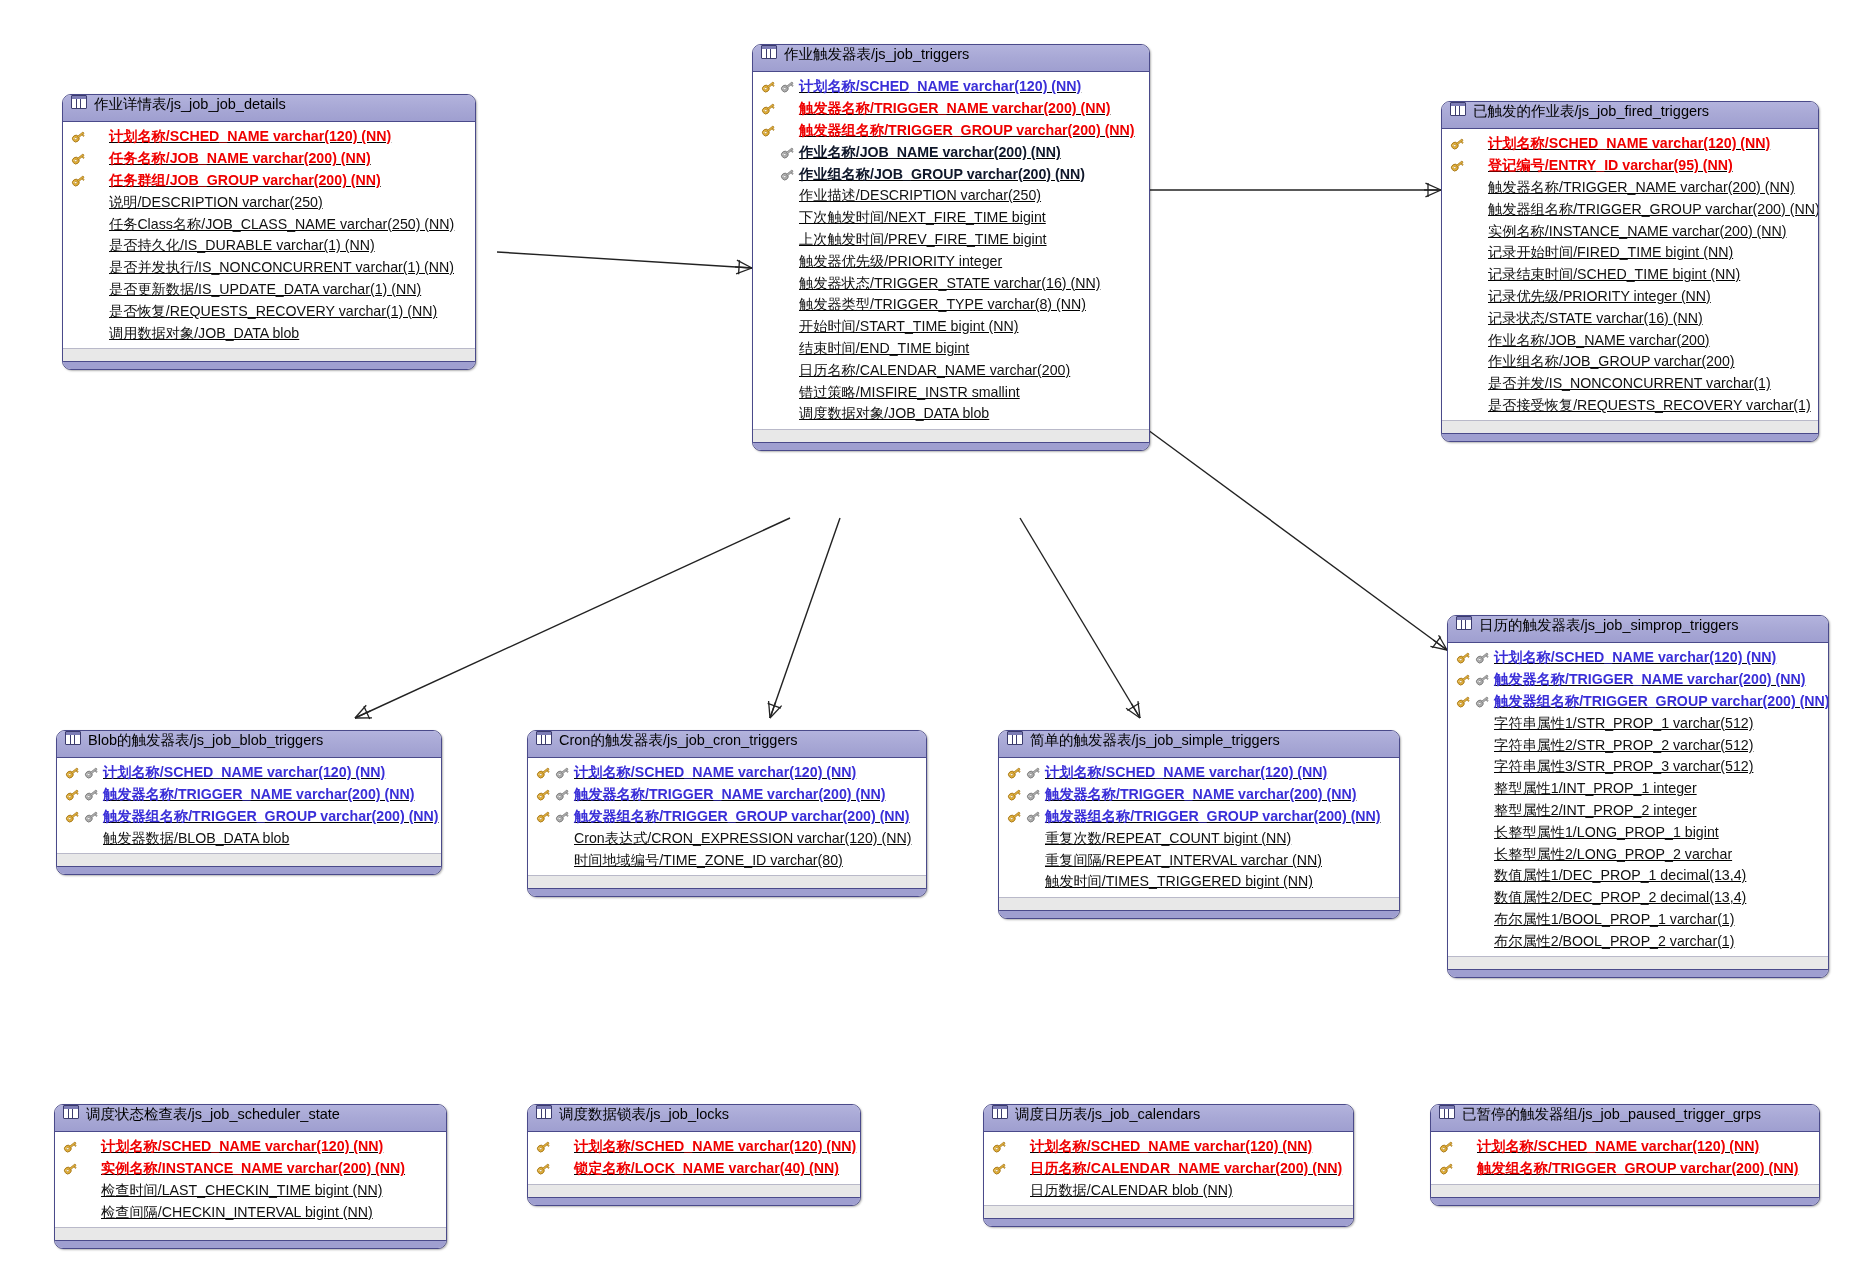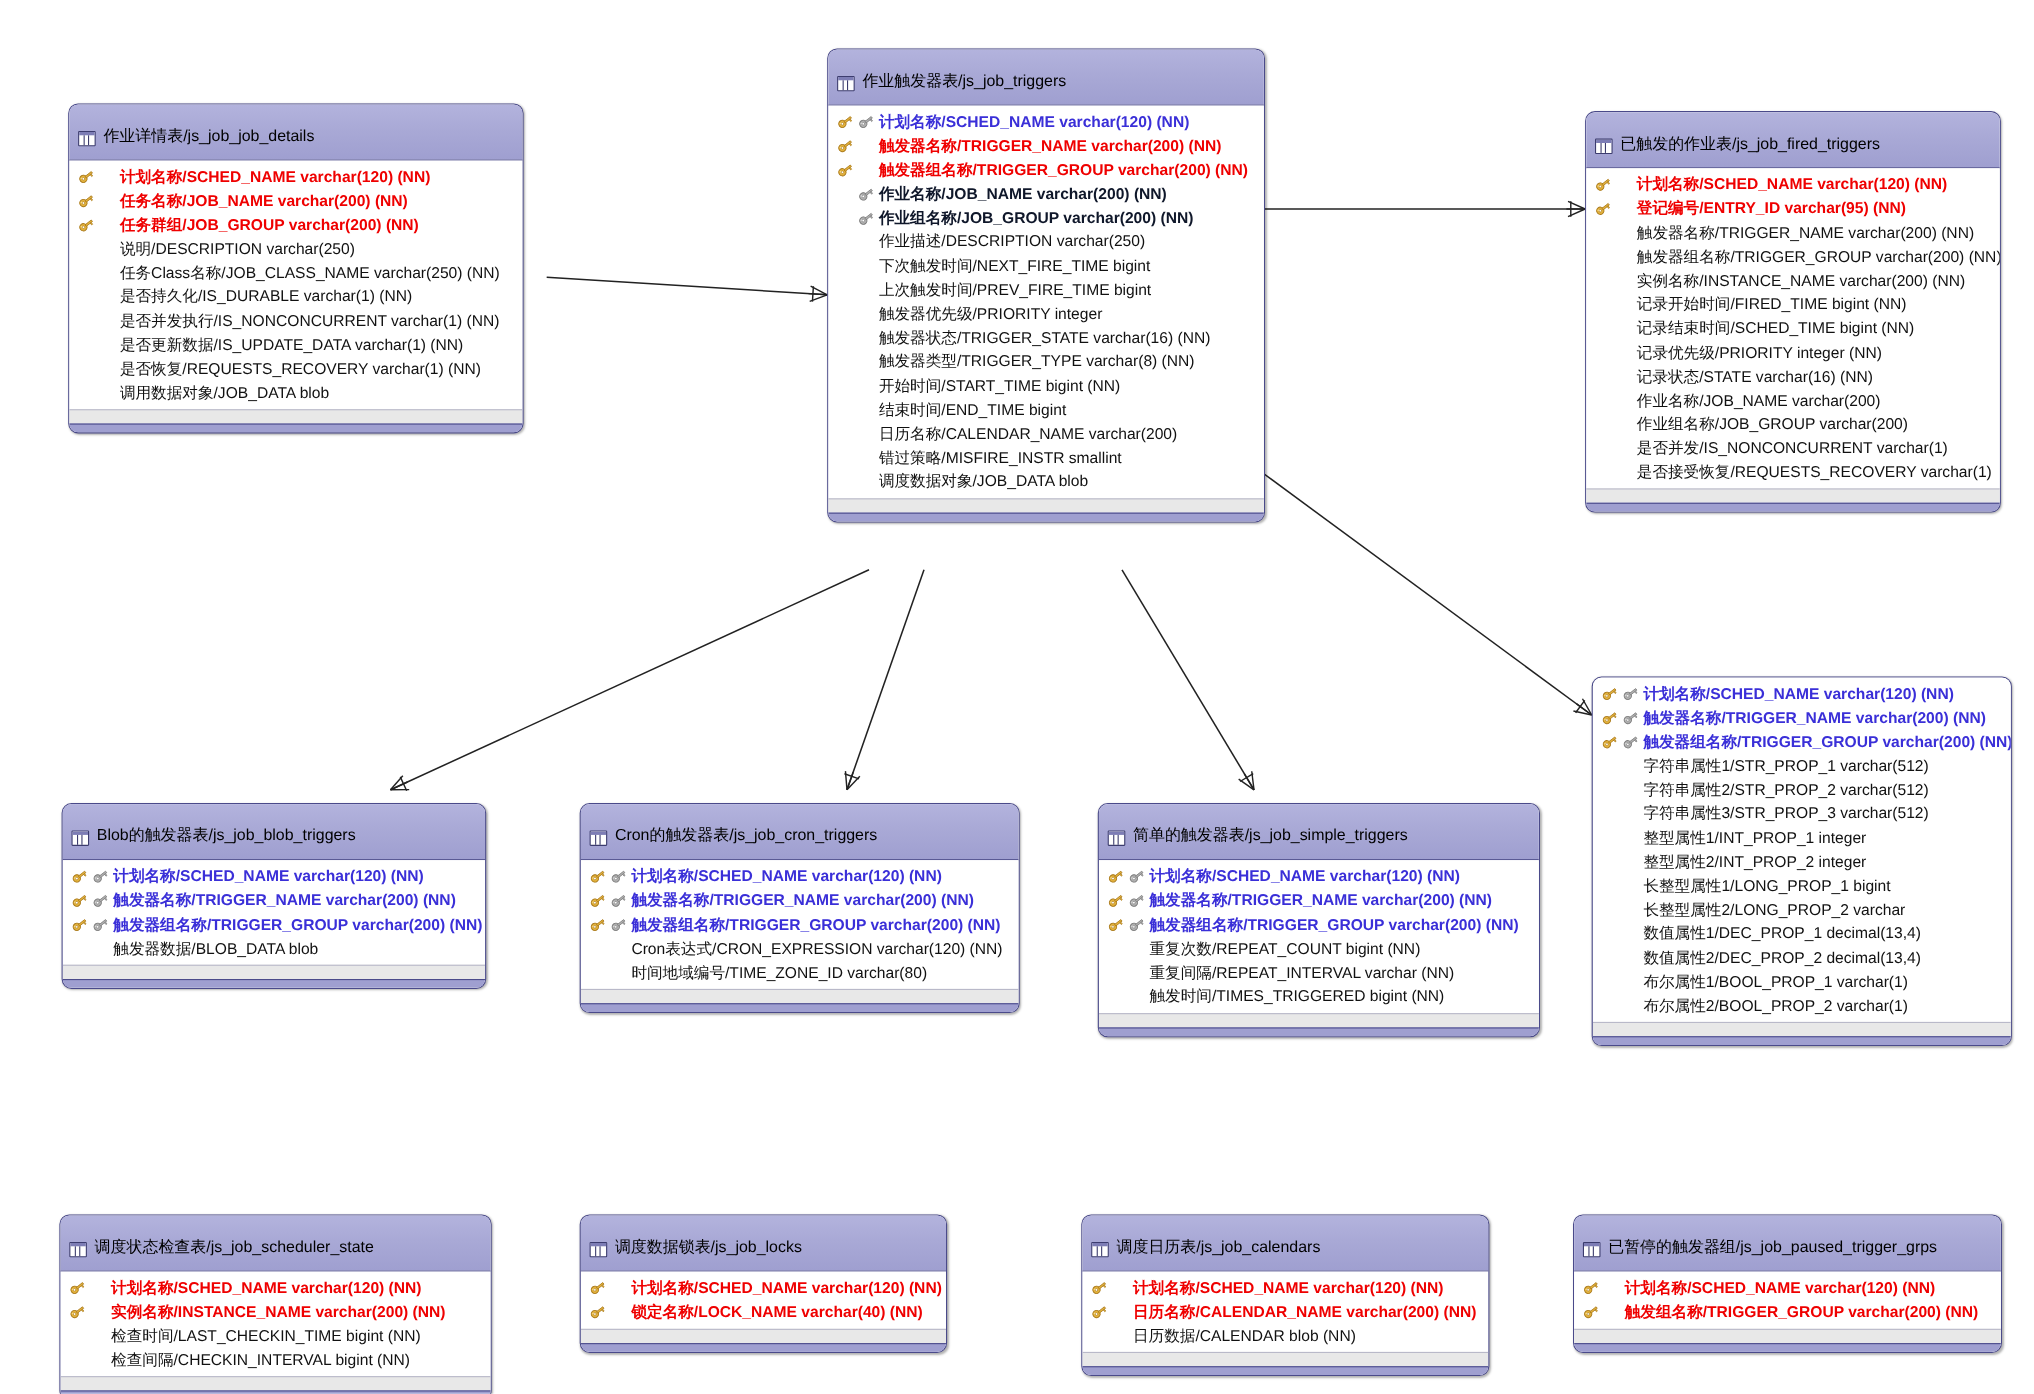--- a/index.html
+++ b/index.html
@@ -18,41 +18,42 @@
     border:1px solid #4a4a8a;
     border-radius:9px;
     box-shadow:1px 1px 2px rgba(0,0,0,.30);
     box-sizing:border-box;
     overflow:hidden;
   }
   .ent-header{
     background:linear-gradient(to bottom,#b3b3dd 0%, #a9a9d6 45%, #9f9fd0 100%);
     border-bottom:1px solid #4a4a8a;
     height:26px;
-    display:flex;align-items:flex-end;
-    padding:12px 8px;
+    display:flex;align-items:flex-start;
+    padding:0 8px;
     gap:7px;
   }
   .ent-title{
     font-size:14.5px;color:#000;white-space:nowrap;letter-spacing:0px;
   }
   .tbl-icon{
     width:14px;height:12px;flex:0 0 auto;position:relative;
     background:#ffffff;border:1px solid #3c3c6e;border-radius:1px;
   }
   .tbl-icon::before{
     content:"";position:absolute;left:0;top:0;right:0;height:3px;background:#7d7db5;
   }
   .tbl-icon::after{
     content:"";position:absolute;left:4px;top:3px;width:1px;bottom:0;background:#3c3c6e;
     box-shadow:4px 0 0 0 #3c3c6e;
   }
   .ent-body{
     background:#ffffff;
     padding:4px 0 4px 0;
+    text-decoration:underline;
   }
   .ent-footer{
     height:12px;background:#e8e8e8;border-top:1px solid #b9b9c9;
   }
   .ent-footbar{
     height:7px;background:#9f9fd0;border-top:1px solid #4a4a8a;
   }
 
   .attr{
     display:flex;align-items:center;
@@ -463,20 +464,24 @@
           <div class="attr">
             <span class="keyslot"></span>
             <span class="keyslot"></span>
             <span class="attr-text c-black">是否接受恢复/REQUESTS_RECOVERY varchar(1)</span>
           </div>
         </div>
         <div class="ent-footer"></div>
         <div class="ent-footbar"></div>
       </div>
       <div class="entity" style="left: 1447px; top: 615px; width: 382px;">
+        <div class="ent-header">
+          <span class="tbl-icon"></span>
+          <span class="ent-title">日历的触发器表/js_job_simprop_triggers</span>
+        </div>
         <div class="ent-body">
           <div class="attr">
             <span class="keyslot">
               <svg width="15" height="13" viewBox="0 0 15 13" xmlns="http://www.w3.org/2000/svg">
                 <g transform="rotate(-38 7.5 6.5)">
                   <circle cx="4.1" cy="6.5" r="3.3" fill="#e3b23c" stroke="#a8781a" stroke-width="0.9"></circle>
                   <circle cx="4.1" cy="6.5" r="1.15" fill="#ffffff" stroke="#a8781a" stroke-width="0.55"></circle>
                   <rect x="6.6" y="5.7" width="7.2" height="1.75" fill="#e3b23c" stroke="#a8781a" stroke-width="0.7"></rect>
                   <rect x="11.3" y="7.3" width="1.1" height="2.2" fill="#e3b23c" stroke="#a8781a" stroke-width="0.6"></rect>
                   <rect x="2.3" y="4.5" width="1.4" height="1.1" fill="#f6dc90" opacity="0.95"></rect>

